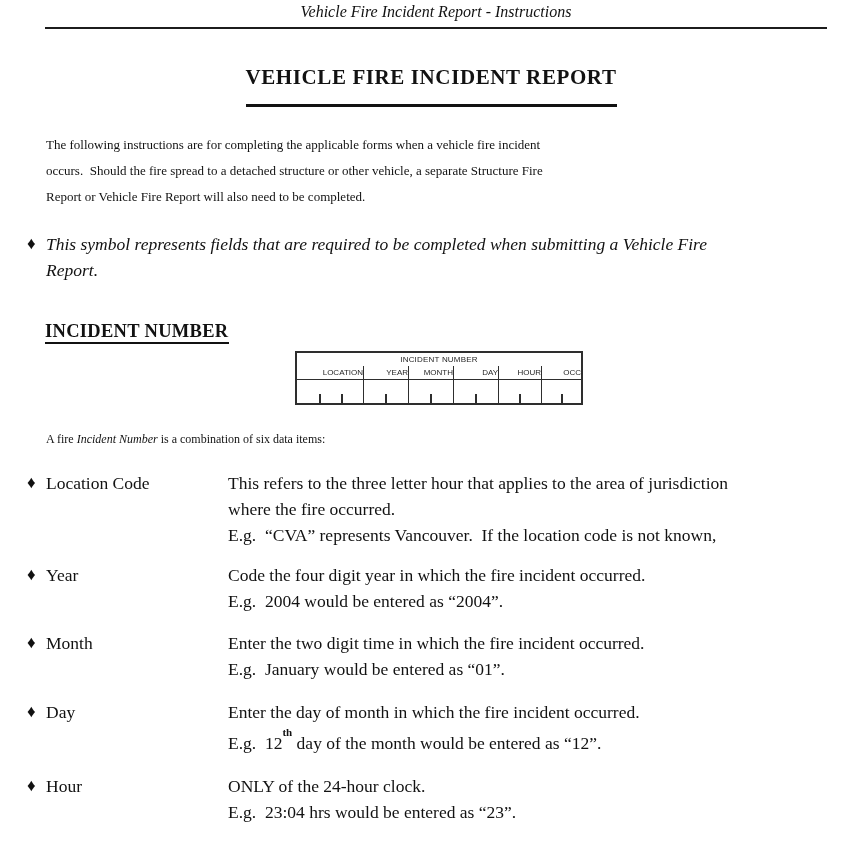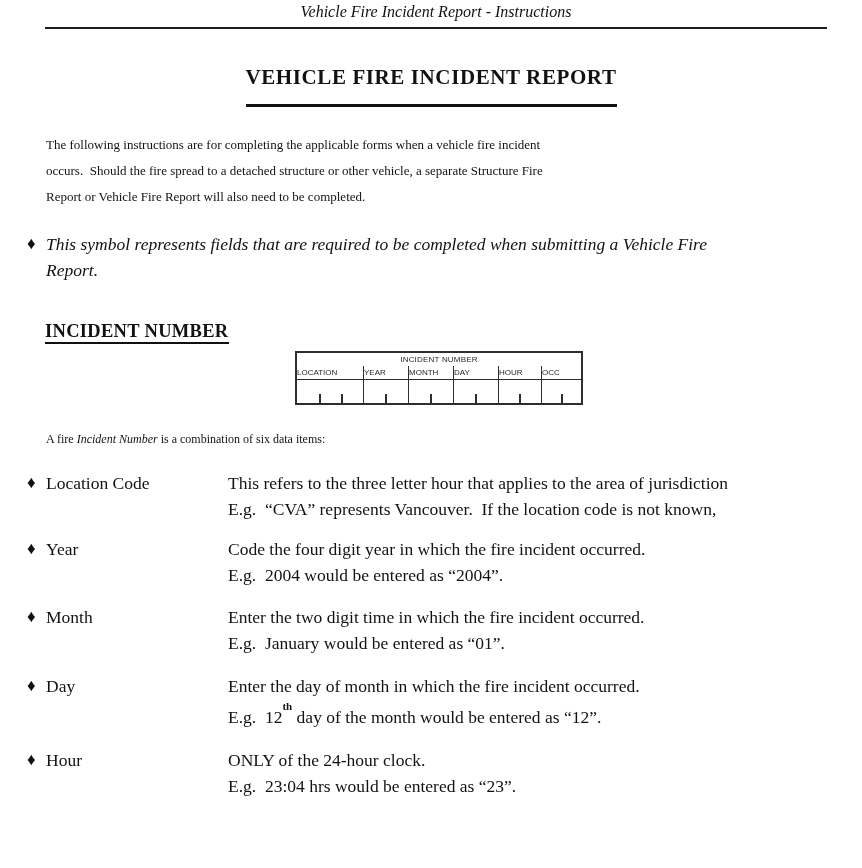--- a/index.html
+++ b/index.html
@@ -33,21 +33,21 @@
   .heading { margin:36px 0 0 45px; font-size:18.5px; font-weight:bold; letter-spacing:0.3px; line-height:24px; }
   .heading .u { border-bottom:2.5px solid #111; padding-bottom:1px; }
   .inc-table {
     margin:8px 0 0 295px; width:288px;
     border:2px solid #2e2e2e;
     font-family:"Liberation Sans", sans-serif;
     font-size:8px; color:#262626;
   }
   .t-title { text-align:center; line-height:12px; padding-top:1px; letter-spacing:0.2px; }
   .t-labels { display:grid; grid-template-columns:66px 45px 45px 45px 43px 1fr; border-bottom:1.5px solid #2e2e2e; }
-  .t-labels .cell { text-align:left; line-height:13px; border-left:1.5px solid #2e2e2e; }
+  .t-labels .cell { text-align:right; line-height:13px; border-left:1.5px solid #2e2e2e; }
   .t-labels .cell:first-child { border-left:none; }
   .t-entry { display:grid; grid-template-columns:66px 45px 45px 45px 43px 1fr; height:23px; }
   .t-entry .cell { position:relative; border-left:1.5px solid #2e2e2e; }
   .t-entry .cell:first-child { border-left:none; }
   .tick { position:absolute; bottom:0; width:2px; height:9px; background:#2e2e2e; }
   .tick.p33 { left:33%; } .tick.p66 { left:66%; } .tick.p50 { left:48%; }
   .lead { margin:21px 16px 0 46px; font-size:12px; line-height:26px; white-space:pre; }
   .it { font-style:italic; }
   .def-item {
     display:grid; grid-template-columns:19px 182px 1fr;
@@ -125,20 +125,21 @@
 
   <div class="lead"><span>A fire </span><span class="it">Incident Number</span><span> is a combination of six data items:</span></div>
 
   <div>
 
     <div class="def-item first">
       <span class="bullet">♦</span>
       <div class="term">Location Code</div>
       <div class="desc">
         <div class="pline">This refers to the three letter hour that applies to the area of jurisdiction</div>
+        <div class="pline">where the fire occurred.</div>
         <div class="pline">E.g.  “CVA” represents Vancouver.  If the location code is not known,</div>
       </div>
     </div>
 
     <div class="def-item m14">
       <span class="bullet">♦</span>
       <div class="term">Year</div>
       <div class="desc">
         <div class="pline">Code the four digit year in which the fire incident occurred.</div>
         <div class="pline">E.g.  2004 would be entered as “2004”.</div>

